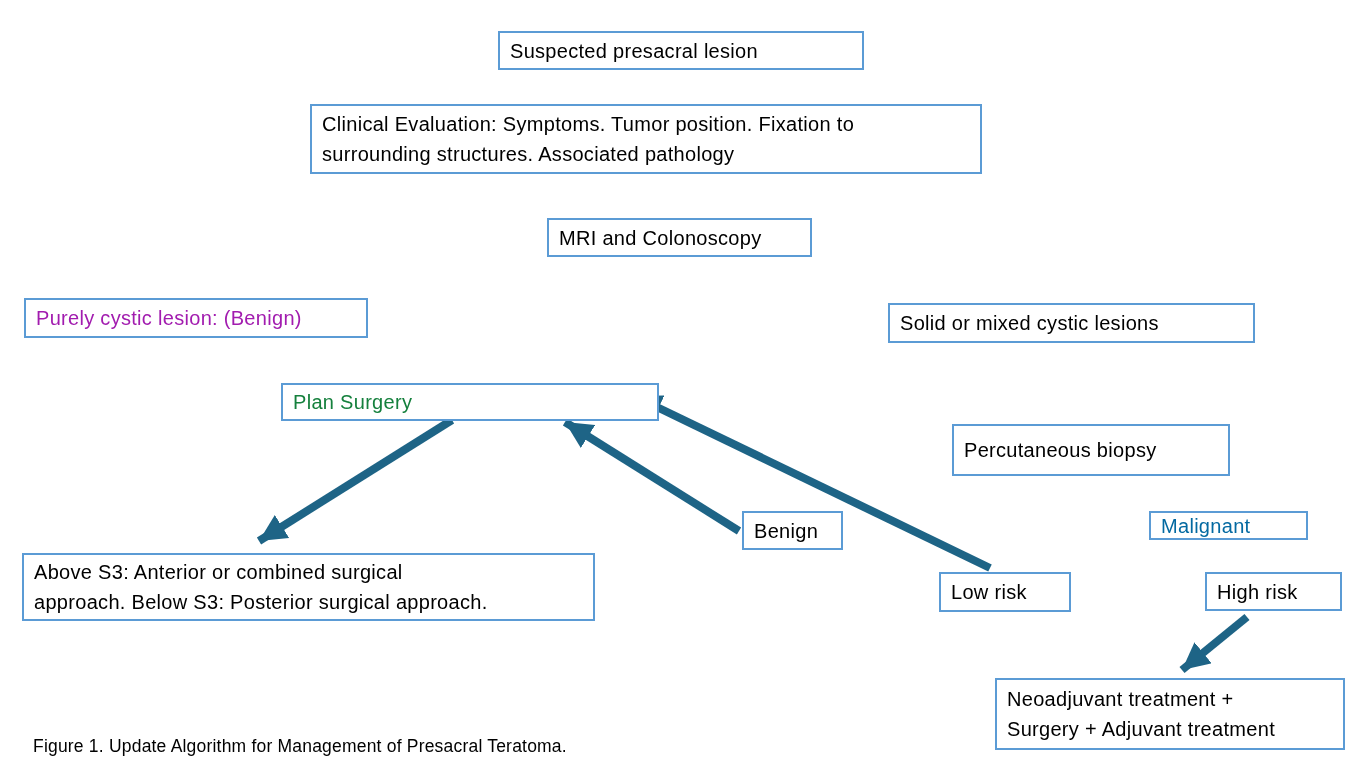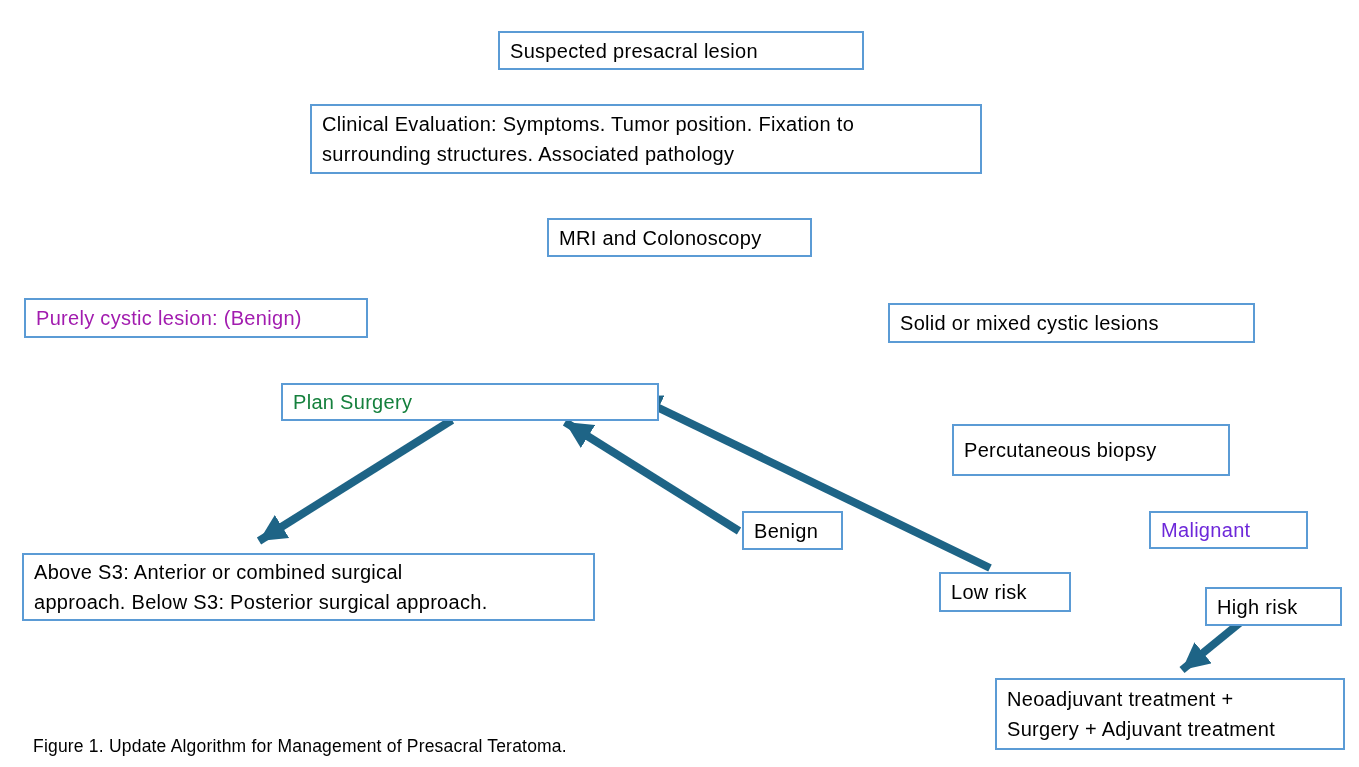--- a/index.html
+++ b/index.html
@@ -88,27 +88,27 @@
     </div>
     <div class="node" style="left: 281px; top: 375px; width: 378px; height: 38px; border-color: rgb(91, 155, 213); color: #15803d; margin-top: 8px;">
       <div class="line">Plan Surgery</div>
     </div>
     <div class="node" style="left: 952px; top: 424px; width: 278px; height: 52px; border-color: rgb(91, 155, 213); color: rgb(0, 0, 0);">
       <div class="line">Percutaneous biopsy</div>
     </div>
     <div class="node" style="left: 742px; top: 511px; width: 101px; height: 39px; border-color: rgb(91, 155, 213); color: rgb(0, 0, 0);">
       <div class="line">Benign</div>
     </div>
-    <div class="node" style="left: 1149px; top: 511px; width: 159px; height: 38px; border-color: rgb(91, 155, 213); color: #6d28d9;">
+    <div class="node" style="left: 1149px; top: 511px; width: 159px; height: 29px; border-color: rgb(91, 155, 213); color: #0369a1;">
       <div class="line">Malignant</div>
     </div>
     <div class="node" style="left: 939px; top: 572px; width: 132px; height: 40px; border-color: rgb(91, 155, 213); color: rgb(0, 0, 0);">
       <div class="line">Low risk</div>
     </div>
-    <div class="node" style="left: 1205px; top: 572px; width: 137px; height: 39px; border-color: rgb(91, 155, 213); color: rgb(0, 0, 0); margin-top: 15px;">
+    <div class="node" style="left: 1205px; top: 572px; width: 137px; height: 39px; border-color: rgb(91, 155, 213); color: rgb(0, 0, 0);">
       <div class="line">High risk</div>
     </div>
     <div class="node" style="left: 22px; top: 553px; width: 573px; height: 68px; border-color: rgb(91, 155, 213); color: rgb(0, 0, 0);">
       <div class="line">Above S3: Anterior or combined surgical</div>
       <div class="line">approach. Below S3: Posterior surgical approach.</div>
     </div>
     <div class="node" style="left: 995px; top: 678px; width: 350px; height: 72px; border-color: rgb(91, 155, 213); color: rgb(0, 0, 0);">
       <div class="line">Neoadjuvant treatment +</div>
       <div class="line">Surgery + Adjuvant treatment</div>
     </div>

